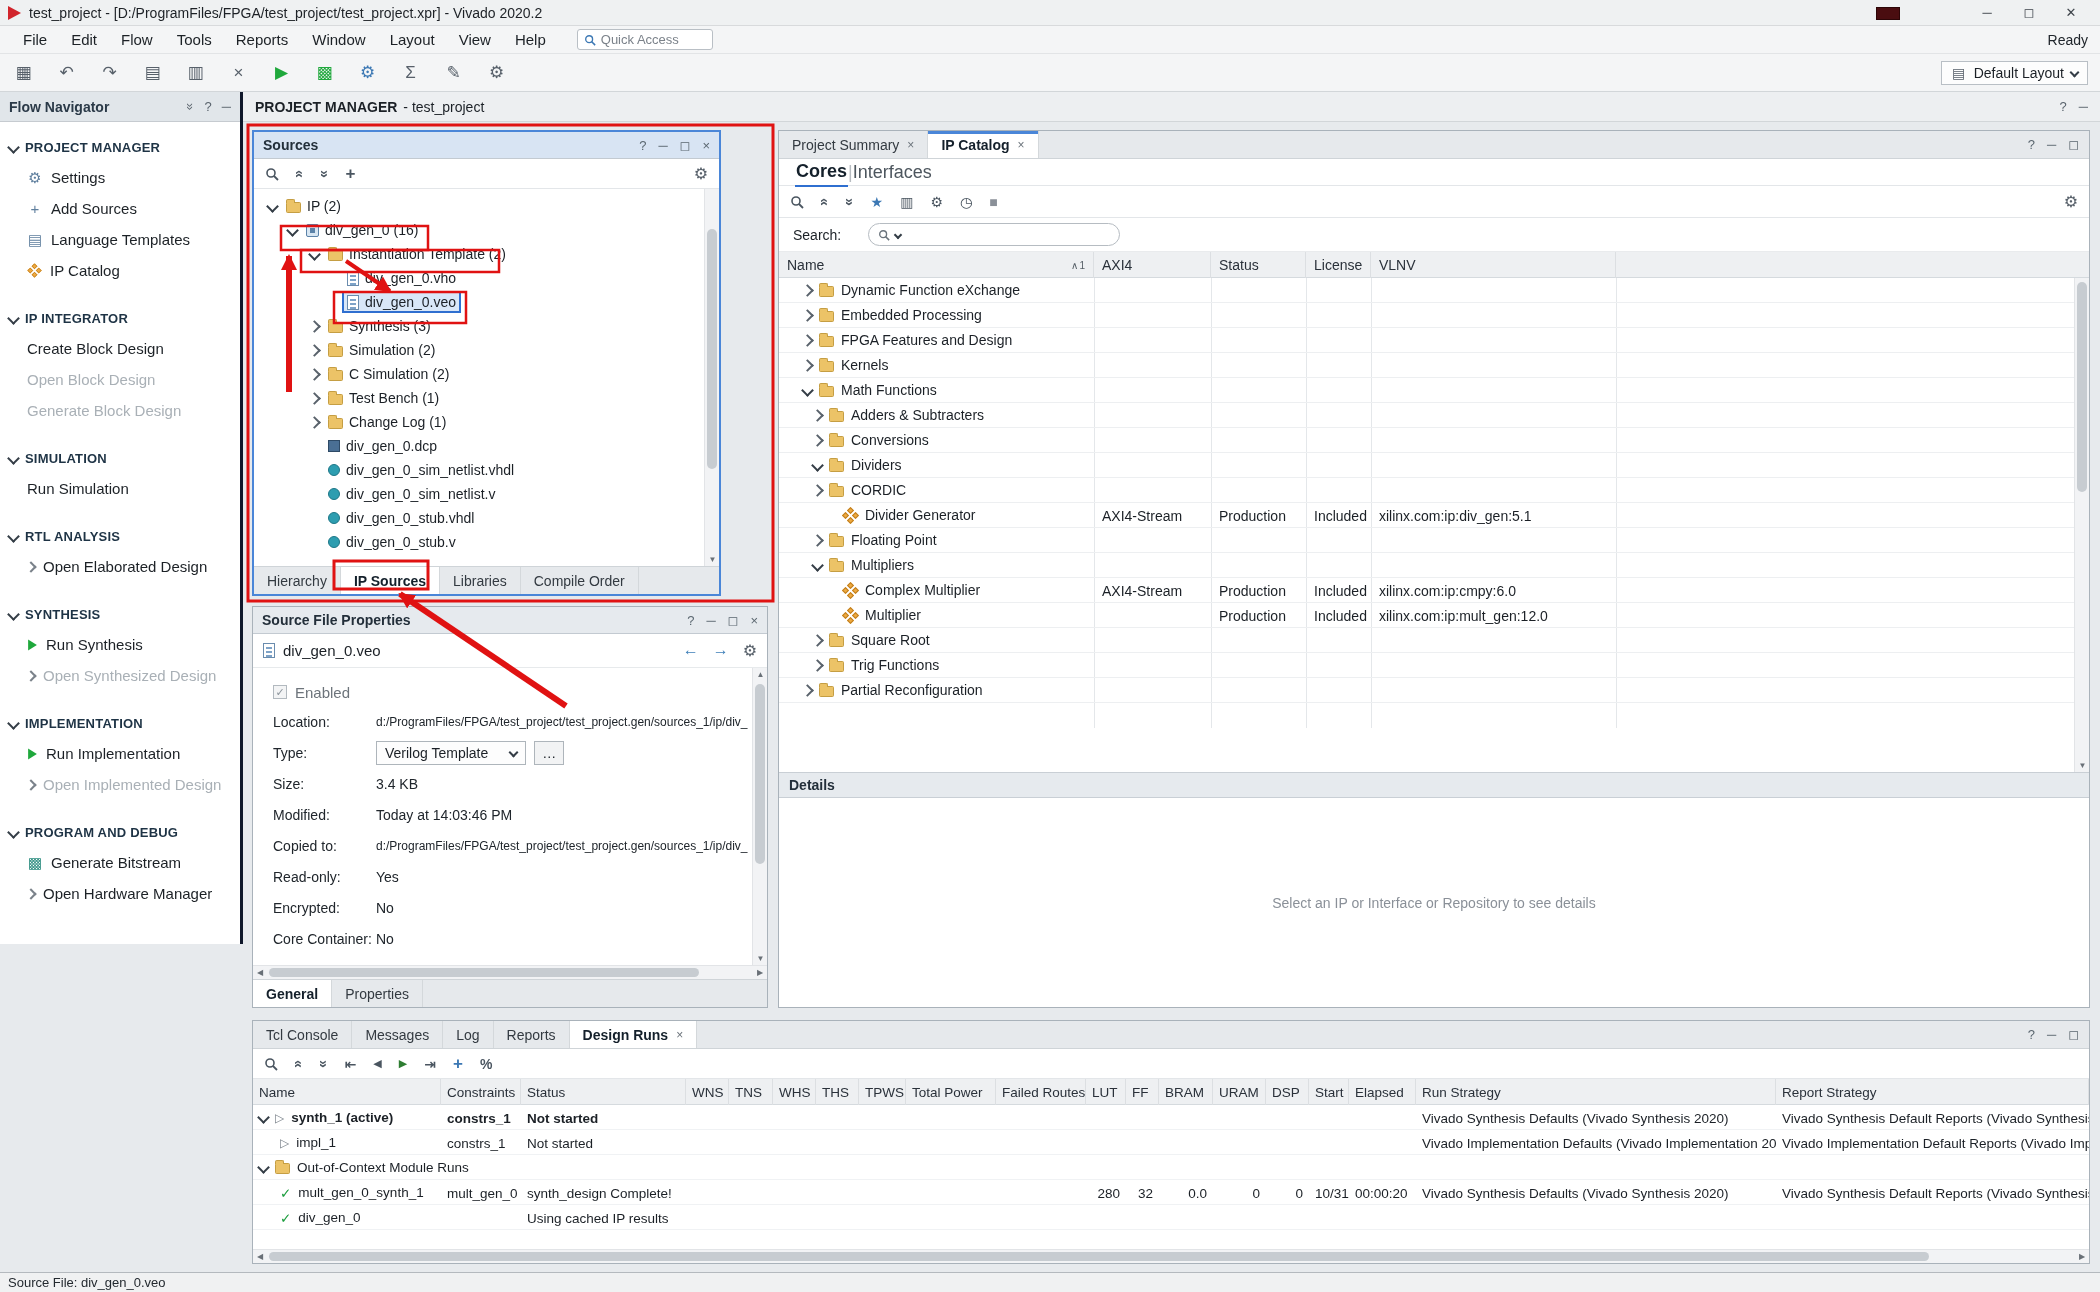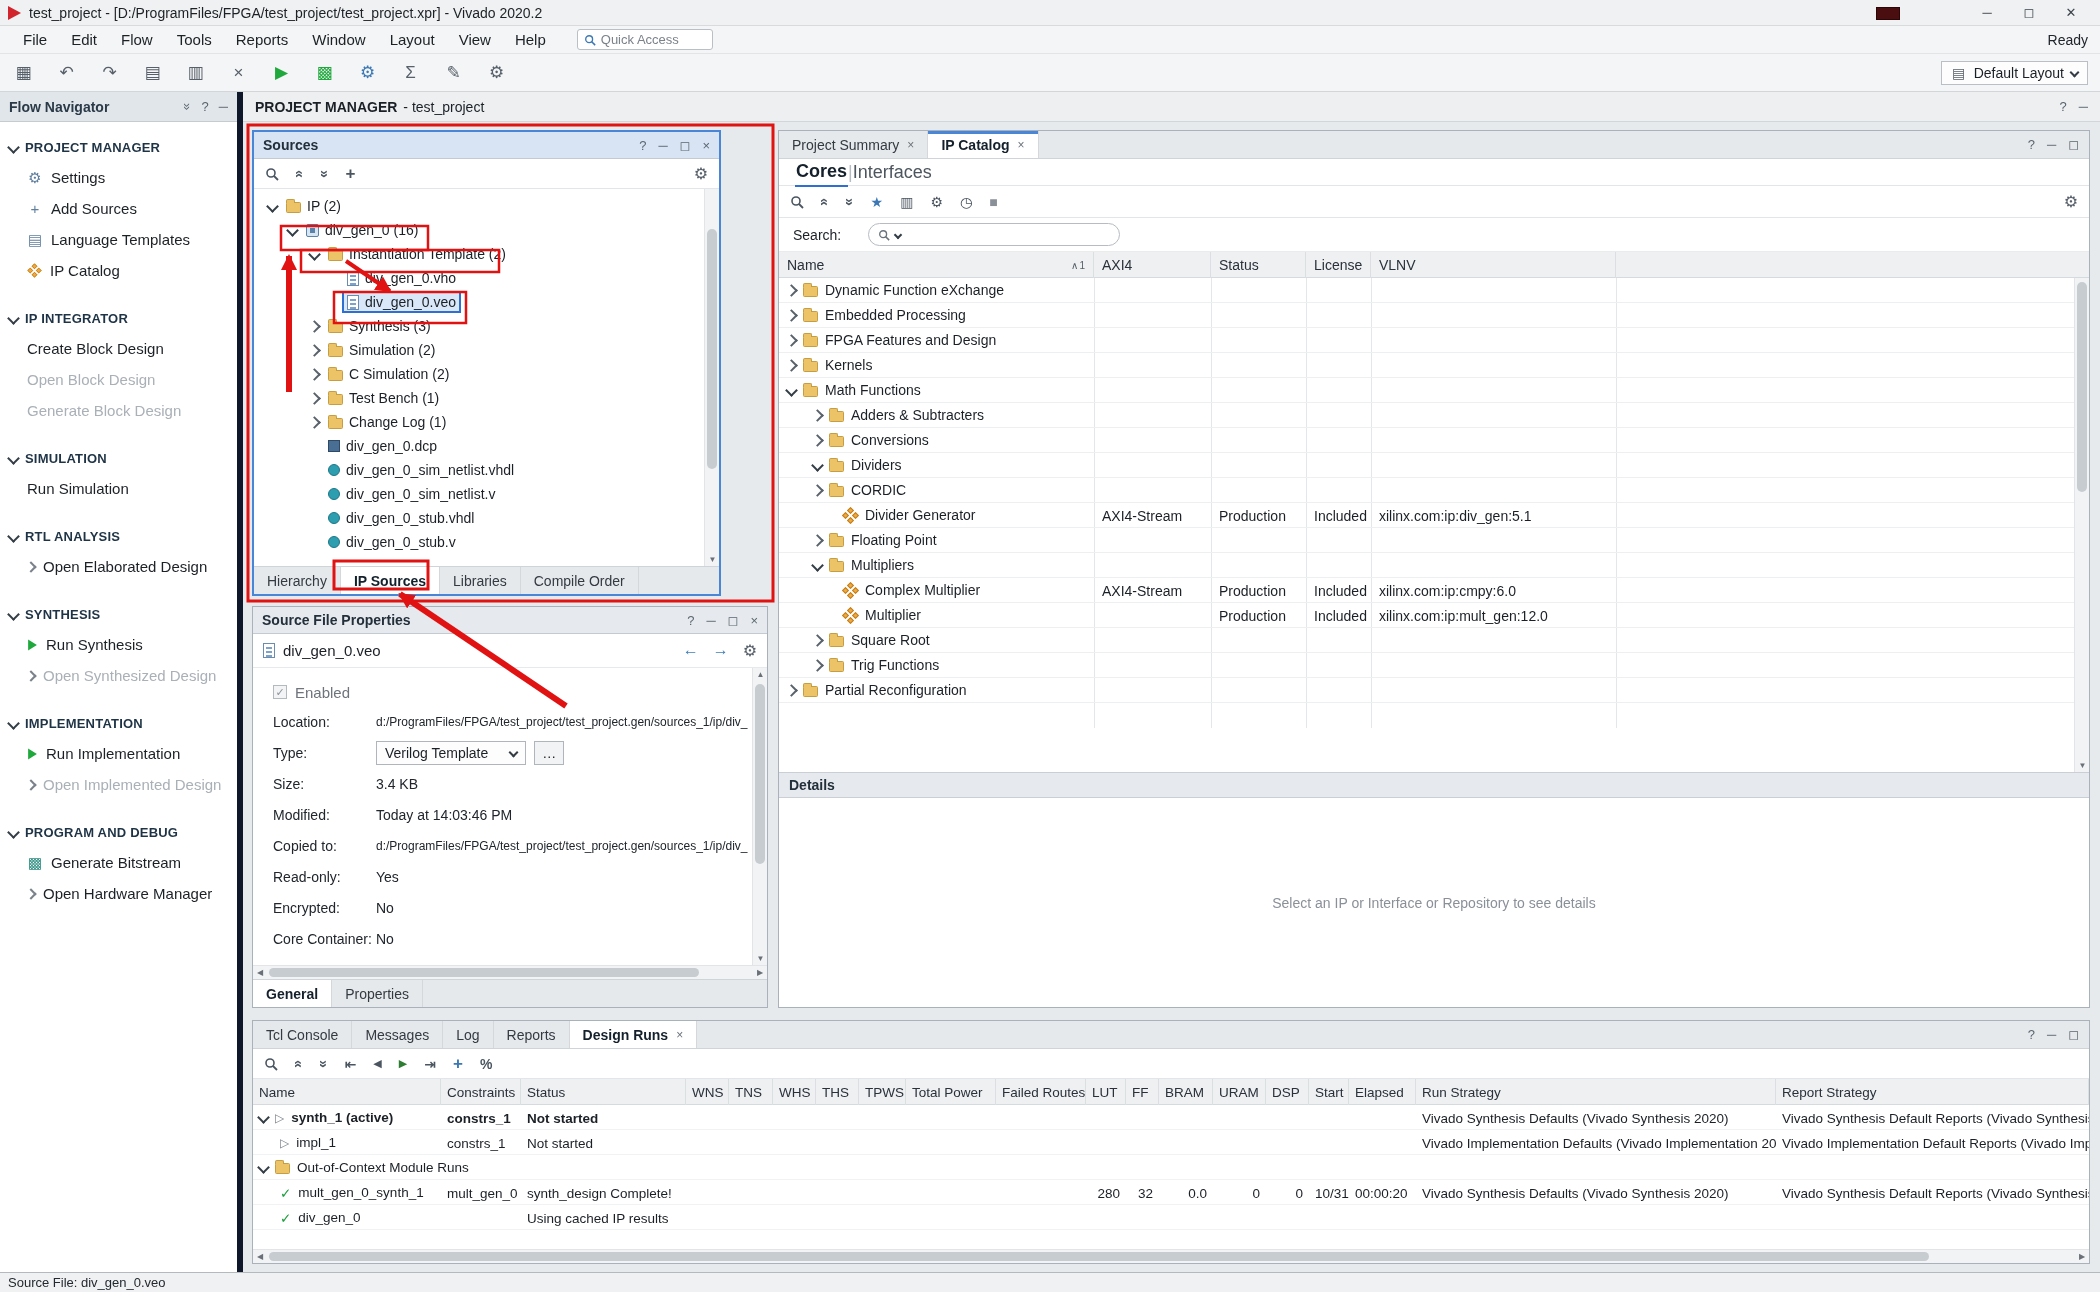--- a/index.html
+++ b/index.html
@@ -47,21 +47,21 @@
 
 
 #toolbar{position:absolute;left:0;top:54px;width:2100px;height:38px;background:#f4f5f6;border-bottom:1px solid #d2d6d9;display:flex;align-items:center;padding:0 12px;gap:20px}
 .tb-icon{width:23px;height:23px;display:flex;align-items:center;justify-content:center;font-size:17px;color:#57606a}
 .tb-icon.green{color:#1fa83c}
 .tb-icon.blue{color:#3c78b4}
 #layout-select{margin-left:auto;height:24px;border:1px solid #b9bfc5;background:#fdfdfd;display:flex;align-items:center;gap:7px;padding:0 9px;font-size:14px}
 #layout-select .chev{width:7px;height:7px}
 
 
-#flownav{position:absolute;left:0;top:92px;width:243px;height:1180px;background:#fff;border-right:6px solid #0f172a}
+#flownav{position:absolute;left:0;top:92px;width:243px;height:852px;background:#fff;border-right:3px solid #0f172a}
 #flownav-header{height:30px;background:#e1e6ea;border-bottom:1px solid #c6cbd0;display:flex;align-items:center;gap:10px;padding:0 9px;font-weight:bold;font-size:14px;color:#2b3a48}
 #flownav-header .hic{margin-left:auto;display:flex;gap:10px;font-weight:normal;color:#5a646d;font-size:13px}
 .fn-body{padding-top:8px}
 .fn-section{margin-top:17px}
 .fn-section:first-child{margin-top:2px}
 .fn-sec-header{display:flex;align-items:center;gap:7px;height:30px;padding:0 9px;font-weight:bold;font-size:13px;color:#1e3345;letter-spacing:.2px}
 .fn-item{display:flex;align-items:center;gap:8px;height:31px;padding:0 8px 0 27px;font-size:15px;color:#1c2126}
 .fn-item.disabled{color:#a9b0b6}
 .fn-item .glyph{font-size:15px;color:#5f7f9e;width:16px;text-align:center;flex:none}
 .fn-item .glyph.teal{color:#2a8c7f}
@@ -138,21 +138,21 @@
 .kc{position:absolute;top:0;height:26px;display:flex;align-items:center;padding:0 8px;border-right:1px solid #dcdfe2}
 .k0{left:0;width:315px}
 .k1{left:315px;width:117px}
 .k2{left:432px;width:95px}
 .k3{left:527px;width:65px}
 .k4{left:592px;width:245px}
 .sortb{margin-left:auto;font-size:10px;color:#555e66;display:flex;align-items:center;gap:1px}
 #ipc-rows{position:relative;height:494px;flex:none;overflow:hidden}
 .vline{position:absolute;top:0;width:1px;height:450px;background:#e4e7ea}
 .ipr{position:relative;display:flex;align-items:center;gap:7px;height:25px;border-bottom:1px solid #edeff1;font-size:14px}
-.ipr.l1{padding-left:8px}
+.ipr.l1{padding-left:24px}
 .ipr.l2{padding-left:34px}
 .ipr.l3{padding-left:64px}
 .ipr .cell{position:absolute;top:0;height:25px;display:flex;align-items:center;padding:0 8px}
 .ipr .c1{left:315px;width:117px}
 .ipr .c2{left:432px;width:95px}
 .ipr .c3{left:527px;width:65px}
 .ipr .c4{left:592px;width:245px}
 #ipc-details-bar{height:26px;flex:none;display:flex;align-items:center;padding:4px 10px;background:#e6eaee;border-top:1px solid #c9cfd5;border-bottom:1px solid #c9cfd5;font-weight:bold;font-size:14px;color:#232f3a}
 #ipc-details-body{flex:1;display:flex;align-items:center;justify-content:center;color:#8a9098;font-size:14px}
 

